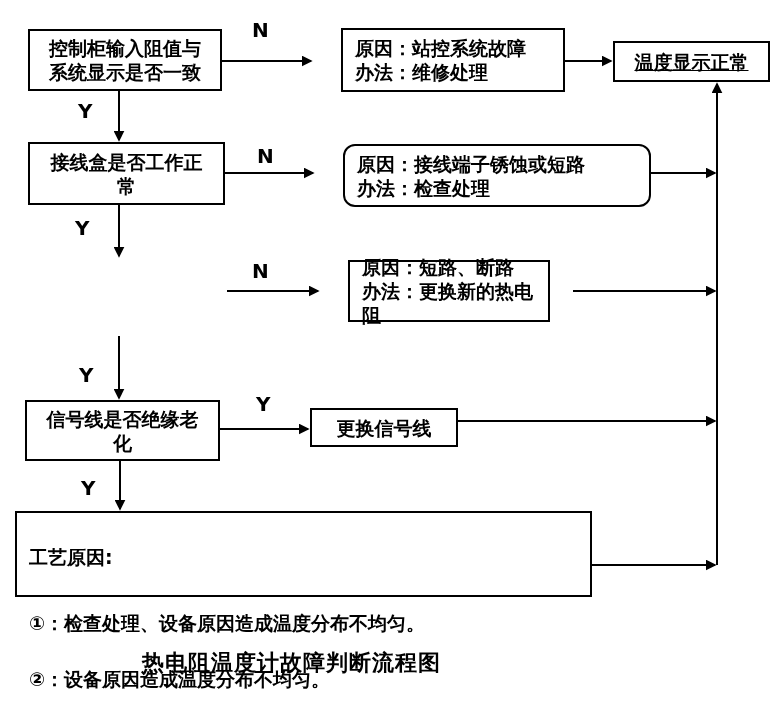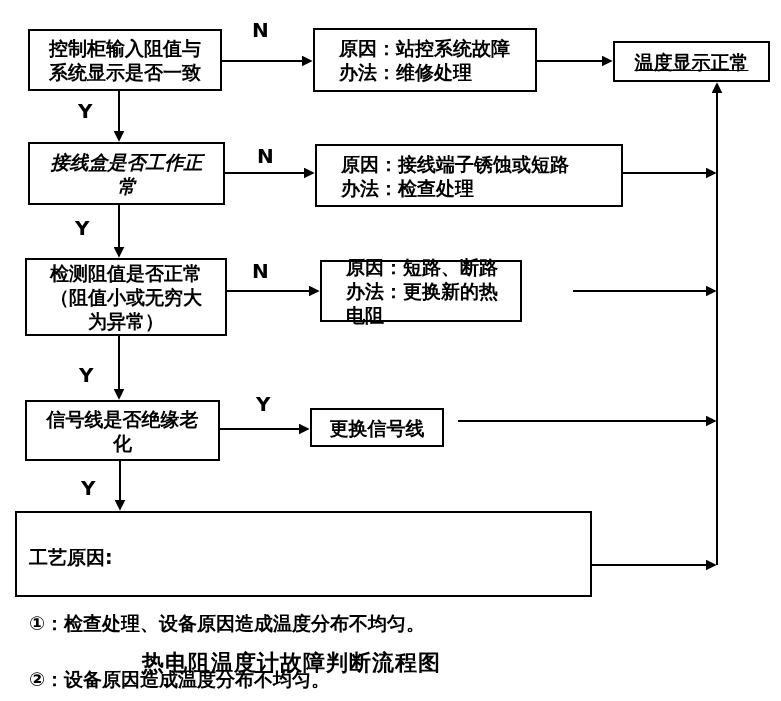--- a/index.html
+++ b/index.html
@@ -7,32 +7,32 @@
     position:relative; width:781px; height:701px; background:#ffffff;
     font-family:"DejaVu Sans", sans-serif; color:#000; overflow:hidden;
   }
   .arrows { position:absolute; left:0; top:0; width:781px; height:701px; }
   .box {
     position:absolute; border:2px solid #000; background:#fff;
     box-sizing:border-box; font-weight:bold; font-size:19px; line-height:24px;
     white-space:pre-line;
   }
   .center { display:flex; align-items:center; justify-content:center; text-align:center; }
-  .leftpad { display:flex; flex-direction:column; justify-content:center; padding-left:24px; padding-right:6px; }
+  .leftpad { display:flex; flex-direction:column; justify-content:center; padding-left:12px; padding-right:6px;margin-left:28px; }
   .edge-label { position:absolute; font-weight:bold; font-size:20px; line-height:22px; }
 
   #decision1 { left:28px;  top:29px;  width:194px; height:62px;text-align:center; }
   #cause1    { left:313px; top:28px;  width:224px; height:64px; }
   #normalbox { left:613px; top:41px;  width:157px; height:41px;text-decoration:underline; }
-  #decision2 { left:28px;  top:142px; width:197px; height:63px;font-style:italic; }
-  #cause2    { left:315px; top:144px; width:308px; height:63px; }
+  #decision2 { left:28px;  top:142px; width:197px; height:63px; }
+  #cause2    { left:315px; top:144px; width:308px; height:63px;border-radius:12px; }
   #decision3 { left:25px;  top:258px; width:202px; height:78px; }
   #cause3    { left:320px; top:260px; width:202px; height:62px; }
   #decision4 { left:25px;  top:400px; width:195px; height:61px; }
-  #actionbox { left:310px; top:408px; width:134px; height:39px; }
+  #actionbox { left:310px; top:408px; width:148px; height:39px; }
   #processbox{ left:15px;  top:511px; width:577px; height:86px; padding:6px 10px; }
   #processbox .p-title { margin:2px 0 0 2px; }
   #processbox .p-item1 { margin:18px 0 0 2px; }
   #processbox .p-item2 { margin:8px 0 0 2px; }
 
   #lbl-d1-no  { left:252px; top:19px;  }
   #lbl-d1-yes { left:78px;  top:100px; }
   #lbl-d2-no  { left:257px; top:145px; }
   #lbl-d2-yes { left:75px;  top:217px; }
   #lbl-d3-no  { left:252px; top:260px; }
@@ -81,23 +81,20 @@
 办法：维修处理</div>
 
   <div id="normalbox" class="box center">温度显示正常</div>
 
   <div id="decision2" class="box center">接线盒是否工作正
 常</div>
 
   <div id="cause2" class="box leftpad">原因：接线端子锈蚀或短路
 办法：检查处理</div>
 
-  <div id="decision3" class="box center">检测阻值是否正常
-（阻值小或无穷大
-为异常）</div>
 
   <div id="cause3" class="box leftpad">原因：短路、断路
 办法：更换新的热电阻</div>
 
   <div id="decision4" class="box center">信号线是否绝缘老
 化</div>
 
   <div id="actionbox" class="box center">更换信号线</div>
 
   <div id="processbox" class="box">

